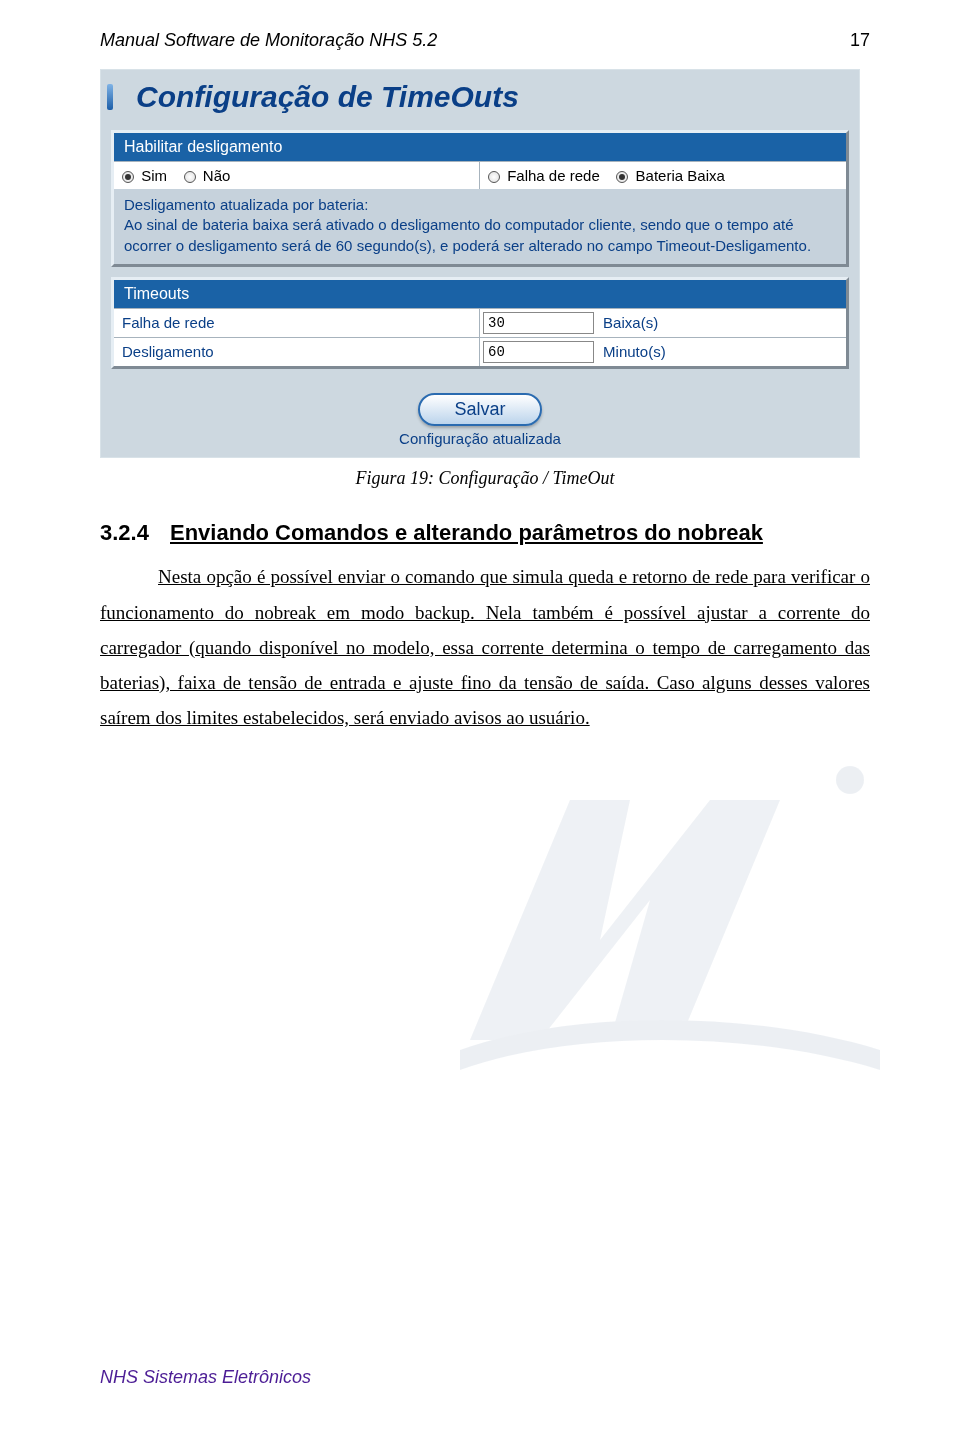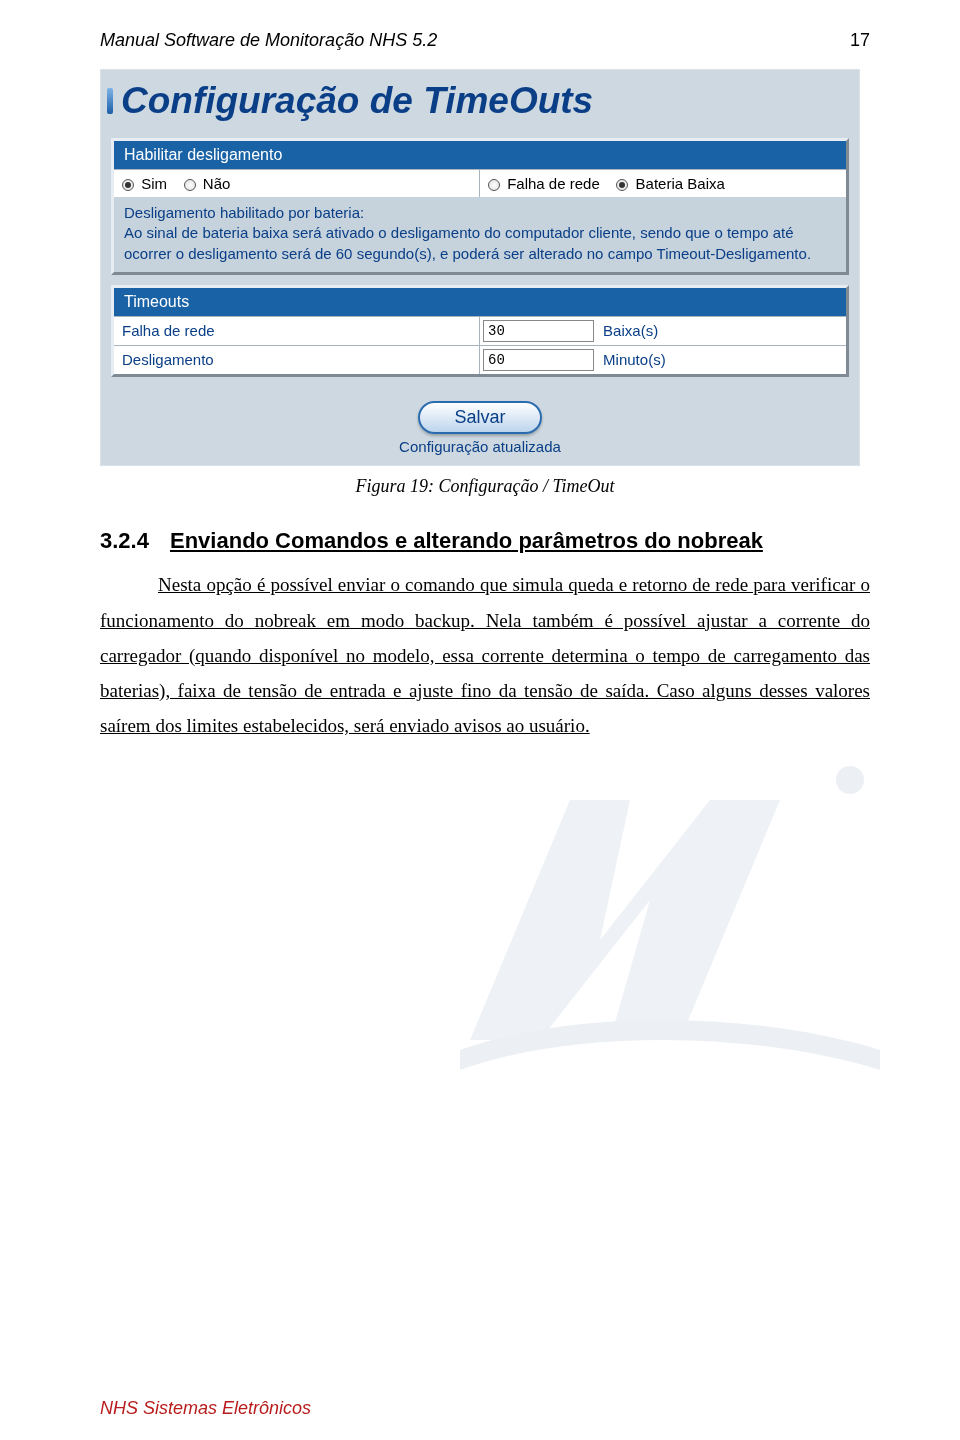--- a/index.html
+++ b/index.html
@@ -23,23 +23,23 @@
   }
   .page-num { font-style: normal; }
   .screenshot-box {
     width: 760px;
     background: #cdd8e0;
     margin-bottom: 8px;
     border: 1px solid #d8e2e8;
     padding-top: 6px;
   }
   .title-blue {
-    display:flex; align-items:center; gap:8px;
+    display:flex; align-items:center; gap:23px;
     color: #0a3f87;
-    font-size: 37px;
+    font-size: 30px;
     font-weight: bold;
     font-style: italic;
     padding: 4px 4px 10px 6px;
     font-family: Arial, sans-serif;
   }
   .title-decor {
     width: 6px; height: 26px;
     background: linear-gradient(#7fb3e6, #1c5ea8);
     border-radius: 2px;
   }
@@ -156,25 +156,25 @@
     top: 740px;
     width: 450px;
     height: 340px;
     opacity: 0.10;
     z-index: 1;
     pointer-events: none;
   }
   .footer-text {
     position:absolute;
     left: 100px;
-    bottom: 21px;
+    bottom: 52px;
     font-style: italic;
     font-size: 18px;
     font-family: "Trebuchet MS", Arial, sans-serif;
-    color:#b91c1c;
+    color:#4c1d95;
   }
 </style>
 </head>
 <body>
 
 <div class="header-bar">
   <span>Manual Software de Monitoração NHS 5.2</span>
   <span class="page-num">17</span>
 </div>
 
@@ -196,21 +196,21 @@
       </div>
       <div class="panel-cell right">
         <span class="radio-dot"></span>
         <span>Falha de rede</span>
         &nbsp;&nbsp;
         <span class="radio-dot selected"></span>
         <span>Bateria Baixa</span>
       </div>
     </div>
     <div class="desc-block">
-      <div class="desc-title">Desligamento habilitado por bateria:</div>
+      <div class="desc-title">Desligamento atualizada por bateria:</div>
       <div>Ao sinal de bateria baixa será ativado o desligamento do computador cliente, sendo que o tempo até ocorrer o desligamento será de 60 segundo(s), e poderá ser alterado no campo Timeout-Desligamento.</div>
     </div>
   </div>
 
   <div class="panel">
     <div class="panel-head">Timeouts</div>
     <div class="timeouts-row">
       <div class="t-label">Falha de rede</div>
       <div class="t-field">
           <input type="text" value="30" style="">

